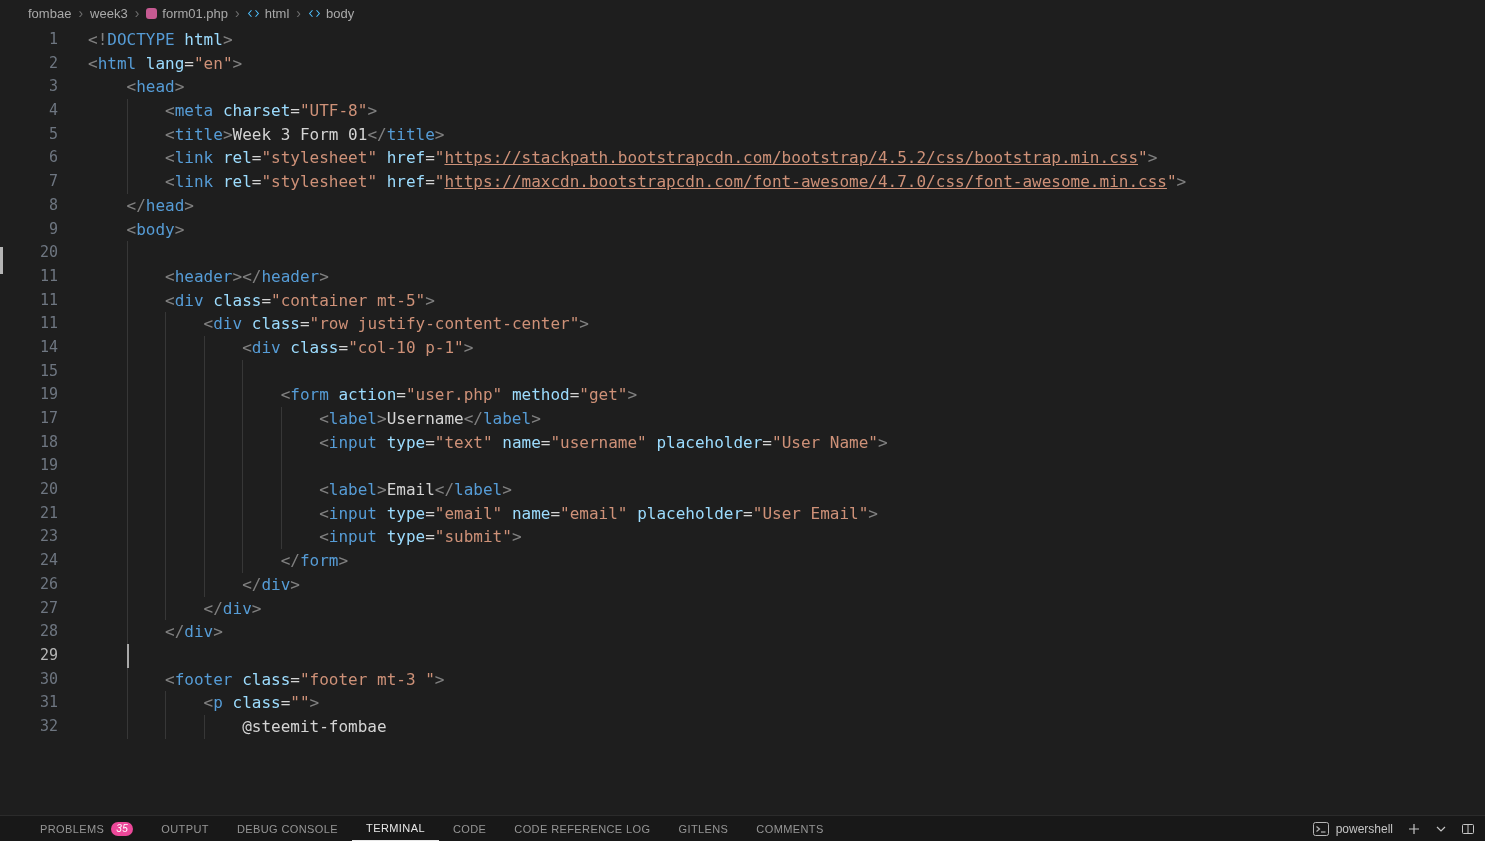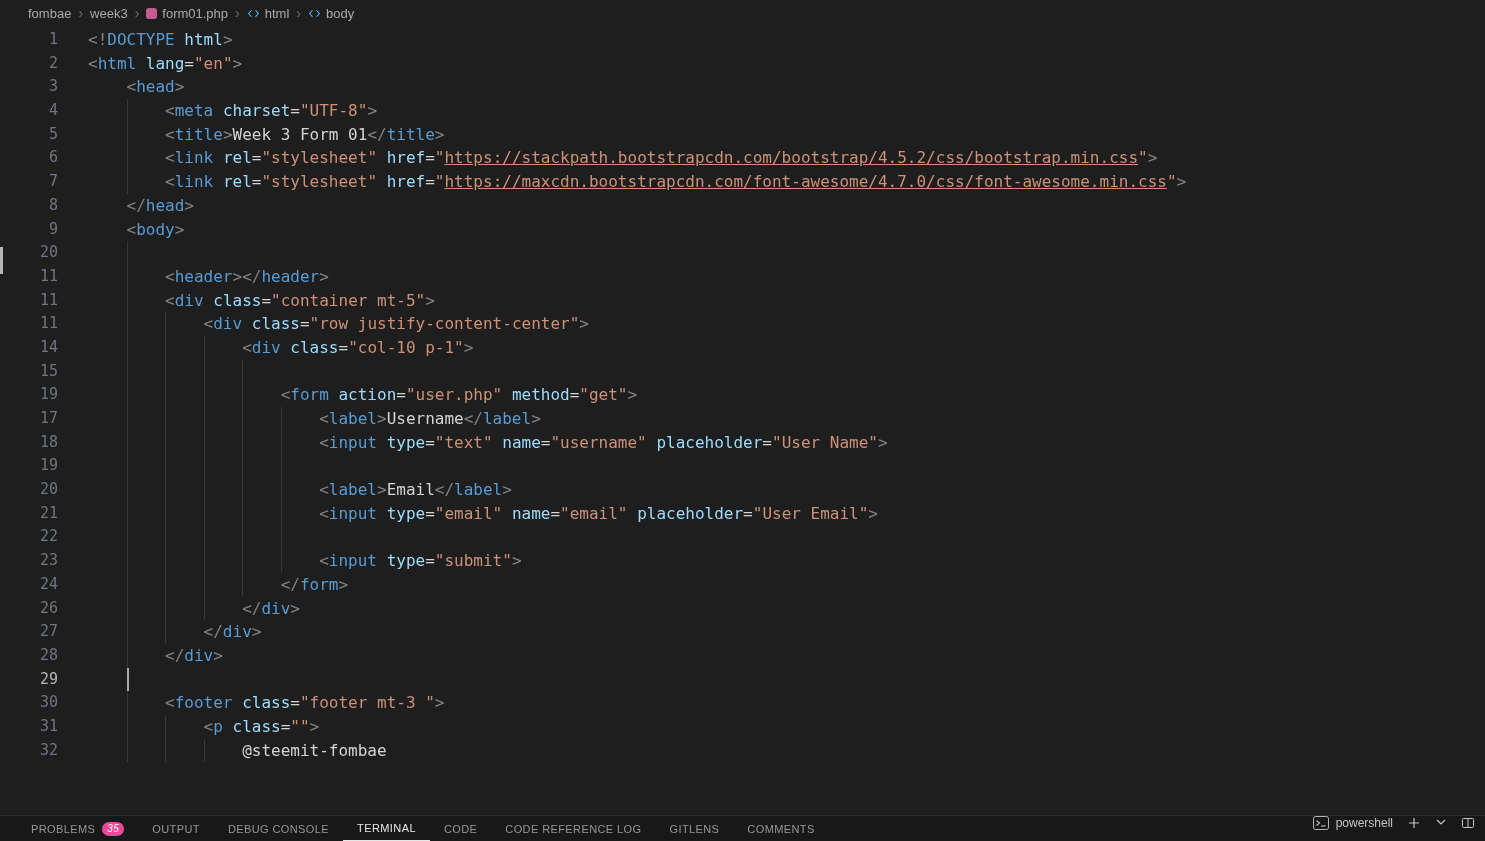--- a/index.html
+++ b/index.html
@@ -24,26 +24,26 @@
   .guide.ag { width: 2px; background: #a8a8a8; }
   .tk-p { color: #808080; }
   .tk-t { color: #569cd6; }
   .tk-a { color: #9cdcfe; }
   .tk-s { color: #ce9178; }
   .tk-u { color: #ce9178; text-decoration: underline; }
   .tk-w { color: #d4d4d4; }
   .left-marker { position: absolute; left: 0; top: 221px; width: 3px; height: 27px; background: #b5b5b5; }
 
   
-  .panel-bar { height: 26px; flex: 0 0 26px; background: #181818; border-top: 1px solid #2b2b2b; display: flex; align-items: stretch; justify-content: space-between; padding: 0 10px 0 17px; }
+  .panel-bar { height: 26px; flex: 0 0 26px; background: #181818; border-top: 1px solid #2b2b2b; display: flex; align-items: stretch; justify-content: space-between; padding: 0 10px 0 26px; }
   .ptabs { display: flex; align-items: stretch; }
   .ptab { display: flex; align-items: center; padding: 0 14px; font-size: 11px; color: #969696; letter-spacing: 0.4px; cursor: pointer; white-space: nowrap; }
   .ptab.active { color: #e7e7e7; border-bottom: 1px solid #e7e7e7; }
   .badge { margin-left: 7px; background: #ec4899; color: #ffffff; font-size: 10px; border-radius: 10px; padding: 2px 5px; line-height: 1; font-style: italic; }
-  .panel-right { display: flex; align-items: flex-start; gap: 14px; color: #c5c5c5; font-size: 12px; }
+  .panel-right { display: flex; align-items: center; gap: 14px; color: #c5c5c5; font-size: 12px; }
   .shell { display: flex; align-items: center; gap: 7px; cursor: pointer; }
   .icon-btn { display: inline-flex; align-items: center; cursor: pointer; }
 </style>
 </head>
 <body>
 
 <div class="app">
 
   <div class="breadcrumb-bar" id="breadcrumbs">
       <span class="bc-item">
@@ -158,24 +158,20 @@
           <div class="ln">19</div>
           <div class="code"><span class="guide" style="left: calc(4ch + 30px);"></span><span class="guide" style="left: calc(8ch + 30px);"></span><span class="guide" style="left: calc(12ch + 30px);"></span><span class="guide" style="left: calc(16ch + 30px);"></span><span class="guide" style="left: calc(20ch + 30px);"></span></div>
         </div>
         <div class="line">
           <div class="ln">20</div>
           <div class="code"><span class="guide" style="left: calc(4ch + 30px);"></span><span class="guide" style="left: calc(8ch + 30px);"></span><span class="guide" style="left: calc(12ch + 30px);"></span><span class="guide" style="left: calc(16ch + 30px);"></span><span class="guide" style="left: calc(20ch + 30px);"></span><span class="tk-w">                        </span><span class="tk-p">&lt;</span><span class="tk-t">label</span><span class="tk-p">&gt;</span><span class="tk-w">Email</span><span class="tk-p">&lt;/</span><span class="tk-t">label</span><span class="tk-p">&gt;</span></div>
         </div>
         <div class="line">
           <div class="ln">21</div>
           <div class="code"><span class="guide" style="left: calc(4ch + 30px);"></span><span class="guide" style="left: calc(8ch + 30px);"></span><span class="guide" style="left: calc(12ch + 30px);"></span><span class="guide" style="left: calc(16ch + 30px);"></span><span class="guide" style="left: calc(20ch + 30px);"></span><span class="tk-w">                        </span><span class="tk-p">&lt;</span><span class="tk-t">input</span><span class="tk-w"> </span><span class="tk-a">type</span><span class="tk-w">=</span><span class="tk-s">"email"</span><span class="tk-w"> </span><span class="tk-a">name</span><span class="tk-w">=</span><span class="tk-s">"email"</span><span class="tk-w"> </span><span class="tk-a">placeholder</span><span class="tk-w">=</span><span class="tk-s">"User Email"</span><span class="tk-p">&gt;</span></div>
-        </div>
-        <div class="line">
-          <div class="ln">22</div>
-          <div class="code"><span class="guide" style="left: calc(4ch + 30px);"></span><span class="guide" style="left: calc(8ch + 30px);"></span><span class="guide" style="left: calc(12ch + 30px);"></span><span class="guide" style="left: calc(16ch + 30px);"></span><span class="guide" style="left: calc(20ch + 30px);"></span></div>
         </div>
         <div class="line">
           <div class="ln">23</div>
           <div class="code"><span class="guide" style="left: calc(4ch + 30px);"></span><span class="guide" style="left: calc(8ch + 30px);"></span><span class="guide" style="left: calc(12ch + 30px);"></span><span class="guide" style="left: calc(16ch + 30px);"></span><span class="guide" style="left: calc(20ch + 30px);"></span><span class="tk-w">                        </span><span class="tk-p">&lt;</span><span class="tk-t">input</span><span class="tk-w"> </span><span class="tk-a">type</span><span class="tk-w">=</span><span class="tk-s">"submit"</span><span class="tk-p">&gt;</span></div>
         </div>
         <div class="line">
           <div class="ln">24</div>
           <div class="code"><span class="guide" style="left: calc(4ch + 30px);"></span><span class="guide" style="left: calc(8ch + 30px);"></span><span class="guide" style="left: calc(12ch + 30px);"></span><span class="guide" style="left: calc(16ch + 30px);"></span><span class="tk-w">                    </span><span class="tk-p">&lt;/</span><span class="tk-t">form</span><span class="tk-p">&gt;</span></div>
         </div>
         <div class="line">

